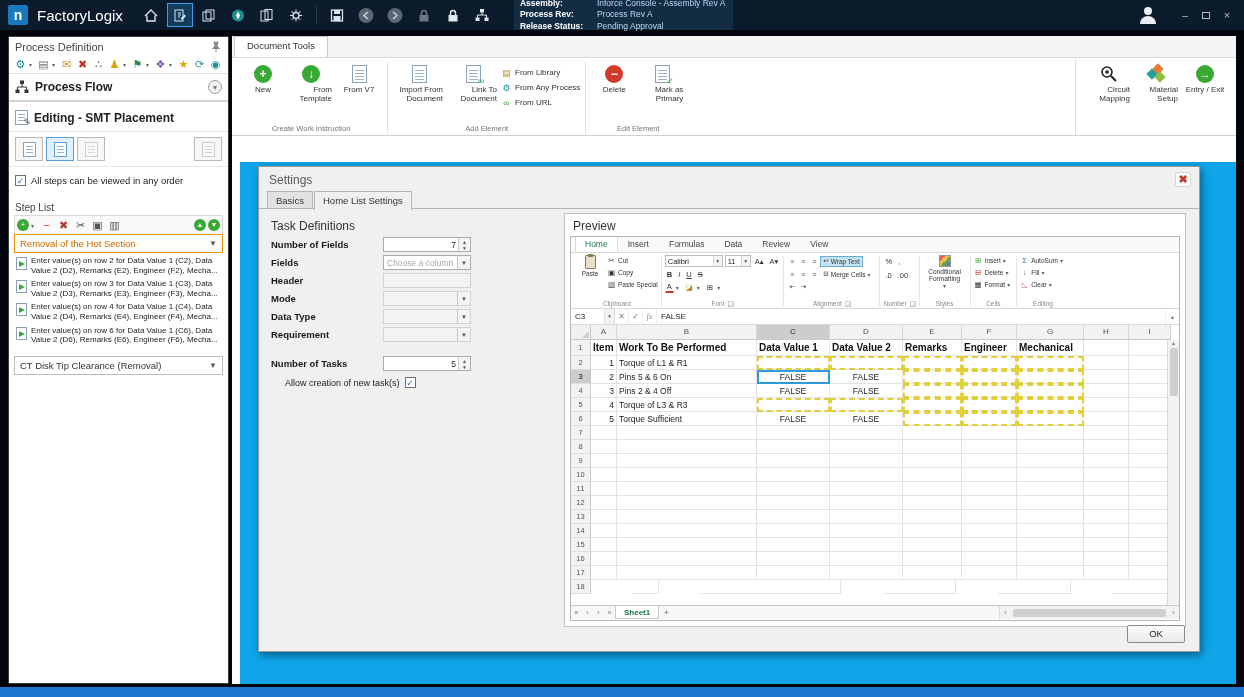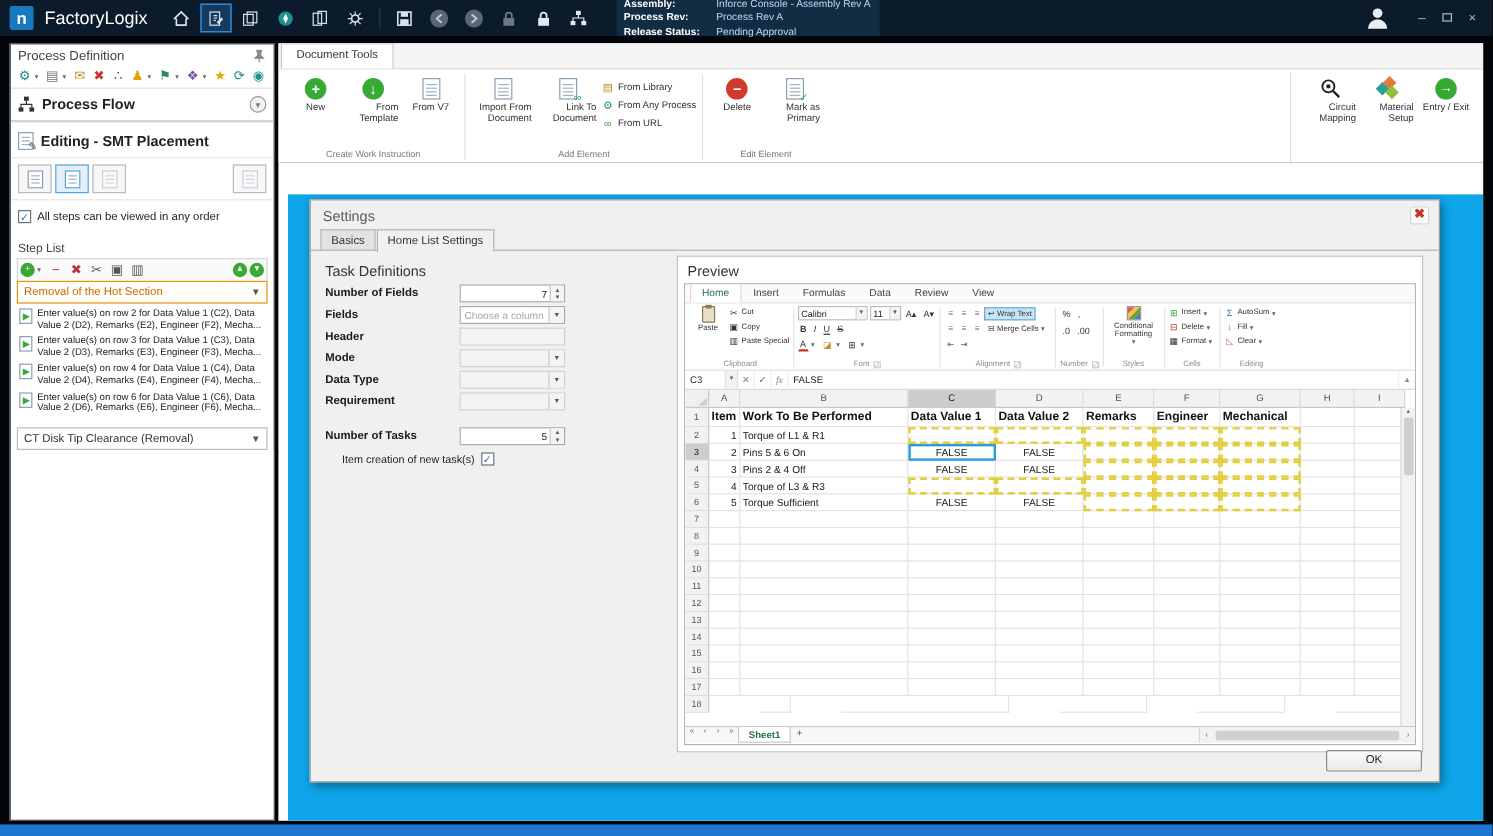--- a/index.html
+++ b/index.html
@@ -110,21 +110,21 @@
   .ctrl.disabled{background:#f3f3f3;border-color:#d2d2d2;color:#a5a5a5;}
   .ctrl .val{flex:1;overflow:hidden;white-space:nowrap;}
   .ctrl .val.num{text-align:right;padding-right:2px;}
   .ctrl .placeholder{color:#a8a8a8;}
   .spin-arrows{width:12px;height:100%;border-left:1px solid #c9c9c9;display:flex;flex-direction:column;align-items:center;justify-content:center;font-size:5px;color:#555;background:#f4f4f4;}
   .combo-btn{width:13px;height:100%;border-left:1px solid #c9c9c9;display:flex;align-items:center;justify-content:center;font-size:6px;color:#555;background:#f4f4f4;}
   .allow-row{display:flex;align-items:center;gap:5px;font-size:9px;color:#222;margin-top:6px;margin-left:14px;}
 
   .preview{position:absolute;left:305px;top:46px;width:622px;height:414px;background:#fff;border:1px solid #c3c3c3;}
   .preview-label{font-size:12px;color:#333;padding:5px 0 3px 8px;}
-  .ok-btn{position:absolute;right:14px;bottom:8px;width:80px;height:18px;border:1px solid #8a8a8a;background:linear-gradient(#fbfbfb,#e9e9e9);font-size:9.5px;color:#222;text-align:center;line-height:16px;border-radius:2px;}
+  .ok-btn{position:absolute;right:14px;bottom:8px;width:58px;height:18px;border:1px solid #8a8a8a;background:linear-gradient(#fbfbfb,#e9e9e9);font-size:9.5px;color:#222;text-align:center;line-height:16px;border-radius:2px;}
 
   
   .xl{position:absolute;left:5px;top:22px;right:5px;bottom:5px;border:1px solid #b5b5b5;background:#fff;overflow:hidden;font-size:9px;}
   .xl-tabs{height:16px;display:flex;align-items:flex-end;background:#fafafa;border-bottom:1px solid #d9d9d9;padding-left:4px;}
   .xl-tab{font-size:8.5px;color:#444;padding:2px 9px;border:1px solid transparent;}
   .xl-tab.active{background:#fff;border-color:#d9d9d9;border-bottom-color:#fff;color:#217346;}
   .xl-ribbon{height:56px;background:#fff;border-bottom:1px solid #d9d9d9;display:flex;align-items:stretch;padding:1px 2px 0 2px;}
   .xg{display:flex;flex-direction:column;padding:0 3px;}
   .xg-body{flex:1;display:flex;gap:3px;align-items:flex-start;padding-top:1px;}
   .xg-label{font-size:6.5px;color:#8a8a8a;text-align:center;padding-bottom:1px;display:flex;align-items:center;justify-content:center;gap:3px;}
@@ -162,21 +162,21 @@
   .xl-rh{width:20px;flex:0 0 auto;background:#f2f2f2;border-right:1px solid #c9c9c9;border-bottom:1px solid #dedede;font-size:7.5px;color:#555;text-align:center;display:flex;align-items:center;justify-content:center;}
   .xl-rh.hl{background:#cdcdcd;color:#111;}
   .xl-c{flex:0 0 auto;border-right:1px solid #e3e3e3;border-bottom:1px solid #e3e3e3;font-size:8.5px;color:#222;padding:0 2px;white-space:nowrap;overflow:hidden;display:flex;align-items:center;}
   .xl-c.bold{font-weight:bold;font-size:10px;color:#111;}
   .xl-c.right{justify-content:flex-end;}
   .xl-c.center{justify-content:center;}
   .xl-c.dashed{outline:2px dashed #e2cf3e;outline-offset:-2px;}
   .xl-c.selected{outline:2px solid #2f9bd8;outline-offset:-2px;}
   .vscroll{position:absolute;top:15px;right:0;bottom:0;width:12px;background:#f2f2f2;border-left:1px solid #d9d9d9;display:flex;flex-direction:column;align-items:center;font-size:5px;color:#777;}
   .vthumb{width:8px;height:48px;background:#cfcfcf;border-radius:2px;margin-top:2px;}
-  .xl-sheetbar{height:14px;border-top:1px solid #c9c9c9;background:#f7f7f7;display:flex;align-items:flex-start;font-size:8px;color:#555;}
+  .xl-sheetbar{height:14px;border-top:1px solid #c9c9c9;background:#f7f7f7;display:flex;align-items:center;font-size:8px;color:#555;}
   .nav-ic{width:11px;text-align:center;font-size:7px;color:#777;}
   .sheet-tab{background:#fff;border:1px solid #c9c9c9;border-top:none;padding:0 8px;font-size:8px;color:#217346;font-weight:bold;height:100%;display:flex;align-items:center;}
   .add-sheet{width:14px;text-align:center;color:#555;}
   .hscroll{margin-left:auto;display:flex;align-items:center;height:100%;width:180px;background:#f2f2f2;border-left:1px solid #d9d9d9;}
   .hthumb{height:8px;flex:1;margin:0 2px;background:#cfcfcf;border-radius:2px;}
 </style>
 </head>
 <body>
 
 <div class="screen">
@@ -548,21 +548,21 @@
             <span class="flabel">Number of Tasks</span>
             <span class="ctrl">
                 <span class="val num">5</span>
                 <span class="spin-arrows">
                   <span>▲</span>
                   <span>▼</span>
                 </span>
               </span>
           </div>
           <div class="allow-row">
-            <span>Item creation of new task(s)</span>
+            <span>Allow creation of new task(s)</span>
             <span class="cb">✓</span>
           </div>
         </div>
 
         <div class="preview">
           <div class="preview-label">Preview</div>
           <div class="xl">
             <div class="xl-tabs" id="xl-tabs">
                 <span class="xl-tab active">Home</span>
                 <span class="xl-tab">Insert</span>

